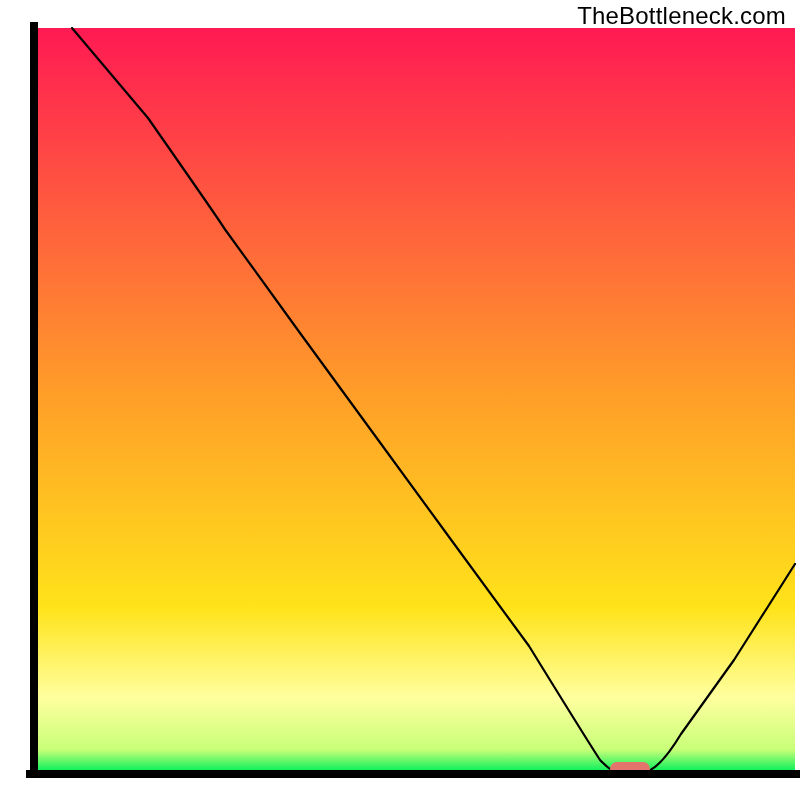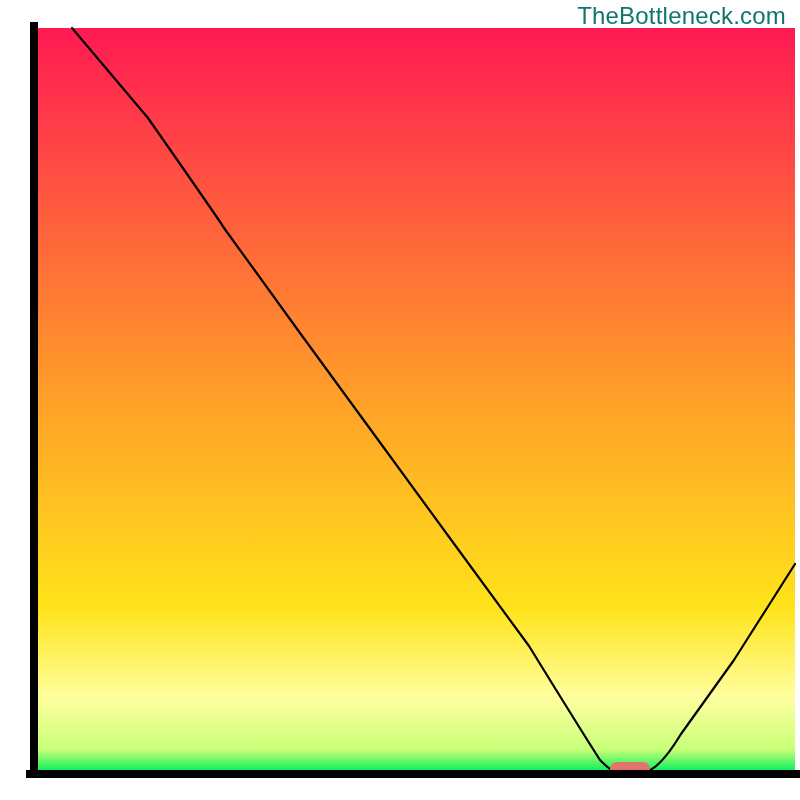--- a/index.html
+++ b/index.html
@@ -20,21 +20,21 @@
     height: 800px;
     box-sizing: border-box;
   }
 
   .watermark {
     position: absolute;
     top: 2px;
     right: 14px;
     font-size: 24px;
     font-weight: 400;
-    color: #0f766e;
+    color: #000000;
     letter-spacing: 0.2px;
   }
 
   svg.chart {
     display: block;
   }
 </style>
 </head>
 <body>
 

